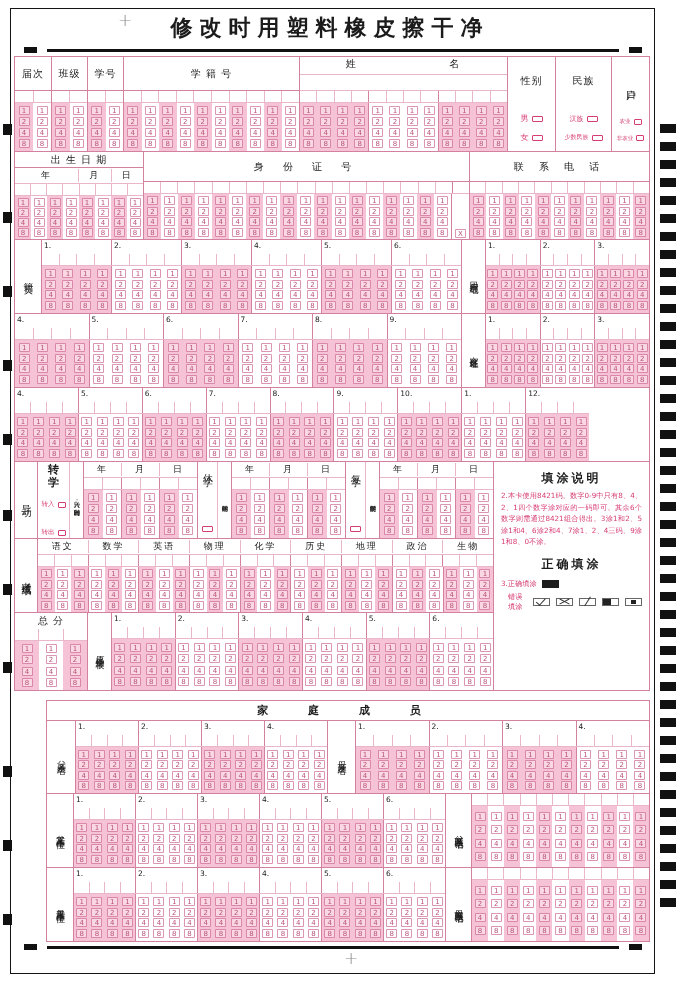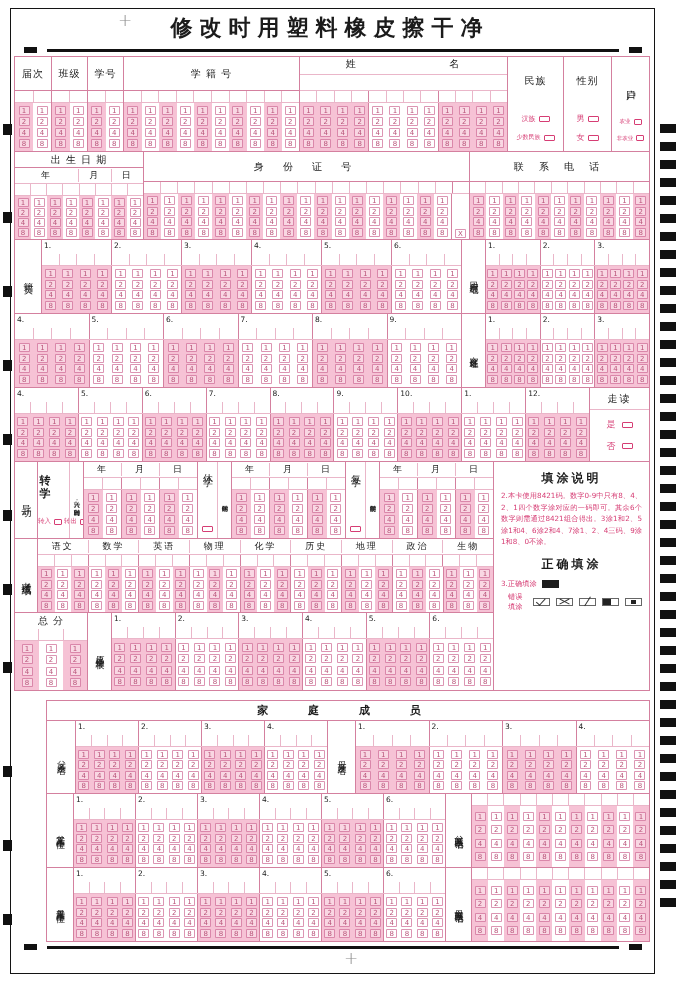--- a/index.html
+++ b/index.html
@@ -74,21 +74,21 @@
   .mk{width:17px;height:8px;border:1px solid #666;display:inline-flex;align-items:center;justify-content:center;position:relative;flex:none}
   .mk-correct{background:#1d1d1d;border-color:#1d1d1d}
   .mk-check::before{content:"";width:8px;height:4px;border-left:1.4px solid #333;border-bottom:1.4px solid #333;transform:rotate(-48deg) translateY(-1px)}
   .mk-cross::before,.mk-cross::after{content:"";position:absolute;width:11px;height:1.4px;background:#333}
   .mk-cross::before{transform:rotate(28deg)}.mk-cross::after{transform:rotate(-28deg)}
   .mk-slash::before{content:"";width:1.4px;height:11px;background:#333;transform:rotate(32deg)}
   .mk-half::before{content:"";position:absolute;left:0;top:0;bottom:0;width:50%;background:#222}
   .mk-dot::before{content:"";width:5px;height:4px;background:#222}
   .mks{display:flex;gap:6px}
   
-  .zx{width:32px;border-left:1px solid var(--bl);display:flex;flex-direction:column;align-items:flex-start;justify-content:space-between;padding:12px 0}
+  .zx{width:32px;border-left:1px solid var(--bl);display:flex;flex-direction:column;align-items:center;justify-content:space-between;padding:1px 0}
   .zx .big{font-size:11px;font-weight:bold;width:14px;text-align:center;line-height:1.2}
   .narrow{width:14px;border-left:1px solid var(--blL);display:flex}
   .xf{width:20px;border-left:1px solid var(--bl);display:flex;flex-direction:column;align-items:center;justify-content:space-between;padding:4px 0 6px}
   .zzmm{width:50px;border-left:1px solid var(--bl);display:flex;flex-direction:column;padding:2px}
   .zzmm .zt{font-size:10px;text-align:center;line-height:1.5;letter-spacing:2px;margin-bottom:2px}
   .zzmm .opt{font-size:7px;justify-content:space-between;padding:0 1px;margin-top:3px}
   .zoudu{flex:1}
   .zoudu .zd-h{height:22px;display:flex;align-items:center;justify-content:center;font-size:10px;letter-spacing:2px;border-bottom:1px solid var(--blL)}
   .zoudu .optcol{flex:1;height:auto}
   .zoudu .opt{font-size:9px;gap:6px}
@@ -353,42 +353,42 @@
               </div>
               <div class="col dk">
                 <span class="bub">1</span>
                 <span class="bub">2</span>
                 <span class="bub">4</span>
                 <span class="bub">8</span>
               </div>
             </div>
           </div>
       </div>
+      <div class="sec" style="width:48px">
+        <div class="hcell" style="flex:1;border-bottom:none">性别</div>
+        <div class="optcol">
+          <div class="opt">
+              <span>男</span>
+              <span class="obox"></span>
+            </div>
+          <div class="opt">
+              <span>女</span>
+              <span class="obox"></span>
+            </div>
+        </div>
+      </div>
       <div class="sec" style="width:56px">
         <div class="hcell" style="flex:1;border-bottom:none">民族</div>
         <div class="optcol">
           <div class="opt" style="font-size:7px">
               <span>汉族</span>
               <span class="obox"></span>
             </div>
           <div class="opt" style="font-size:6px">
               <span>少数民族</span>
-              <span class="obox"></span>
-            </div>
-        </div>
-      </div>
-      <div class="sec" style="width:48px">
-        <div class="hcell" style="flex:1;border-bottom:none">性别</div>
-        <div class="optcol">
-          <div class="opt">
-              <span>男</span>
-              <span class="obox"></span>
-            </div>
-          <div class="opt">
-              <span>女</span>
               <span class="obox"></span>
             </div>
         </div>
       </div>
       <div class="sec" style="flex:1">
         <div class="vcell" style="flex:1">
             <span class="vt" style="letter-spacing:1px">户口</span>
           </div>
         <div class="optcol" style="height:42px">
           <div class="opt" style="font-size:5.5px">
@@ -1543,45 +1543,32 @@
               </div>
               <div class="col dk">
                 <span class="bub">1</span>
                 <span class="bub">2</span>
                 <span class="bub">4</span>
                 <span class="bub">8</span>
               </div>
             </div>
           </div>
         </div>
-      <div class="sec zoudu">
-        <div class="zd-h">走读</div>
-        <div class="optcol">
-          <div class="opt">
-              <span>是</span>
-              <span class="obox"></span>
-            </div>
-          <div class="opt">
-              <span>否</span>
-              <span class="obox"></span>
-            </div>
-        </div>
-      </div>
     </div>
 
     <div class="fgh">
       <div class="fgh-left">
 
         <div class="trow rowF" style="border-top:none">
           <div class="sec vcell" style="width:22px">
               <span class="vt">异动</span>
             </div>
           <div class="zx">
             <div class="big">转学</div>
-            <div style="display:flex;flex-direction:row;gap:2px">
+            <div style="display:flex;flex-direction:column;gap:19px">
               <div class="opt" style="font-size:6.5px">
                   <span>转入</span>
                   <span class="obox" style="width:8px"></span>
                 </div>
               <div class="opt" style="font-size:6.5px">
                   <span>转出</span>
                   <span class="obox" style="width:8px"></span>
                 </div>
             </div>
           </div>

